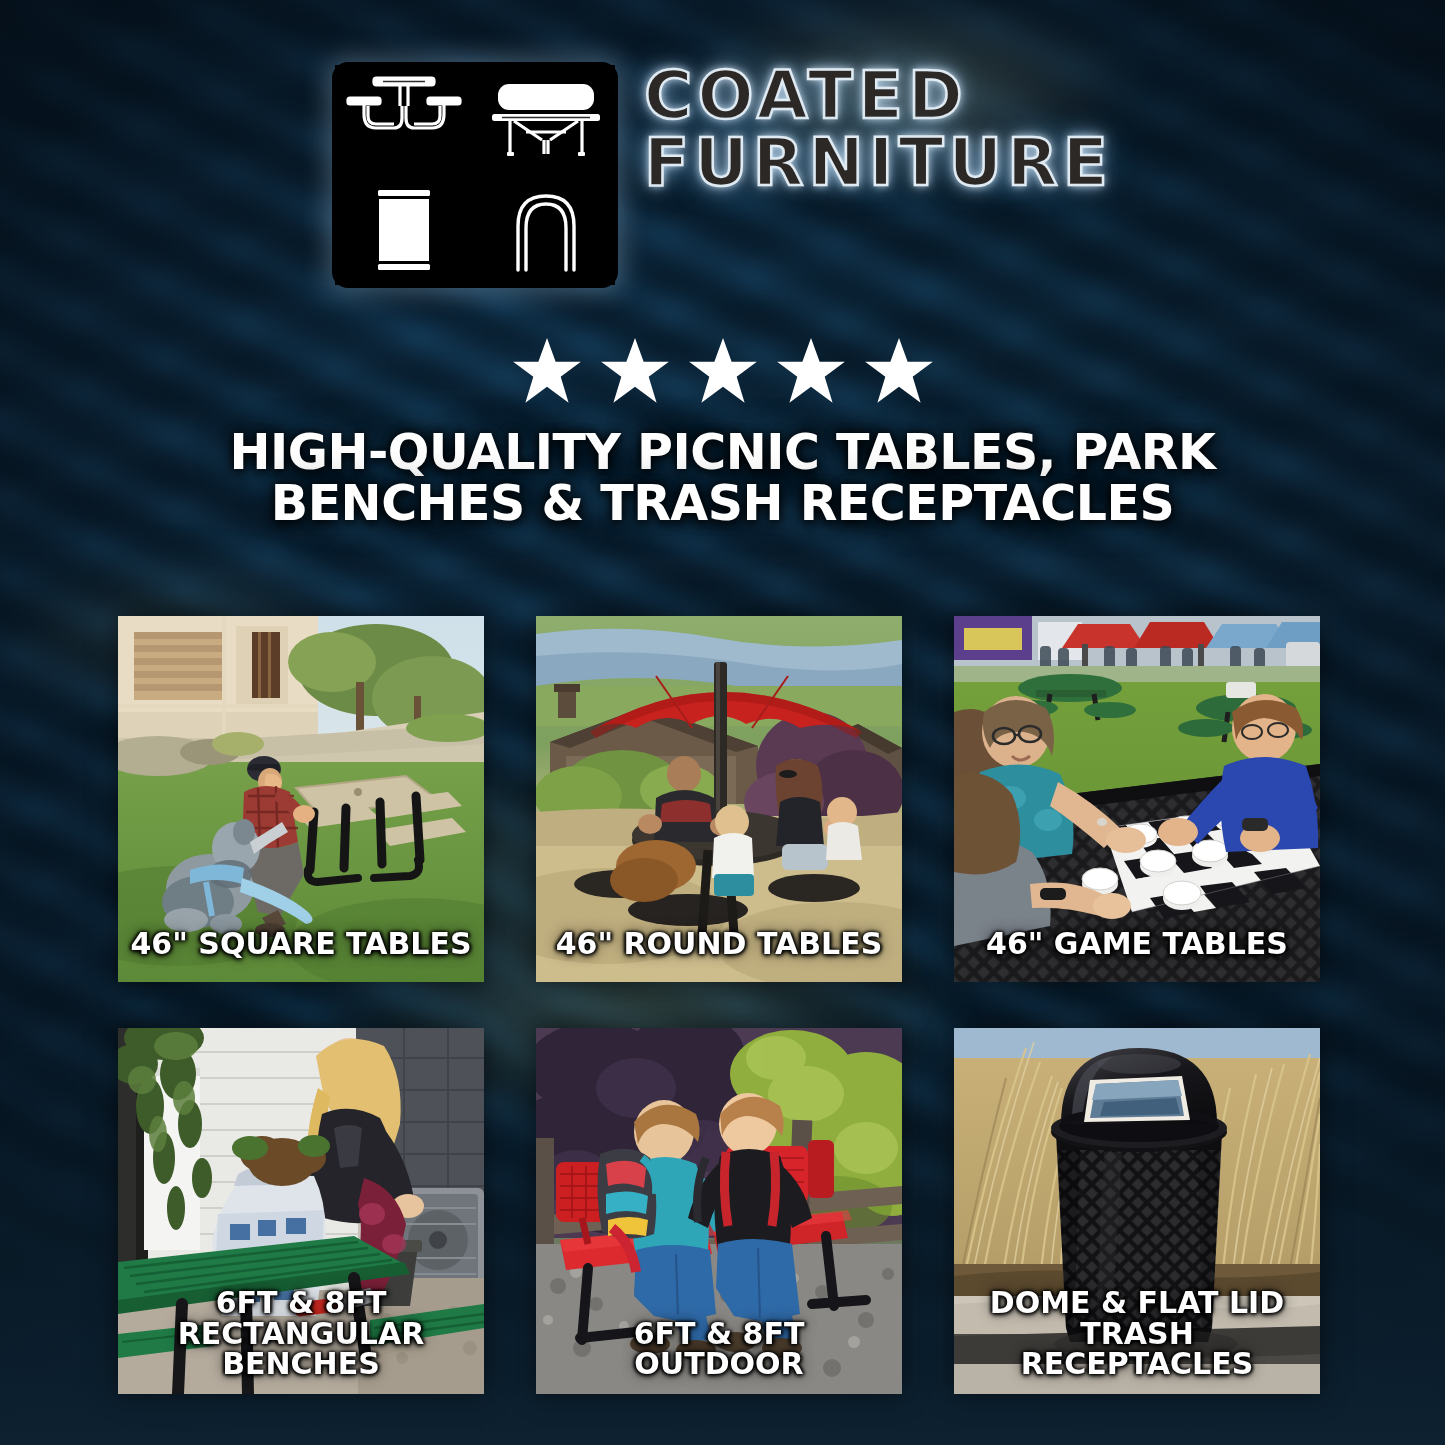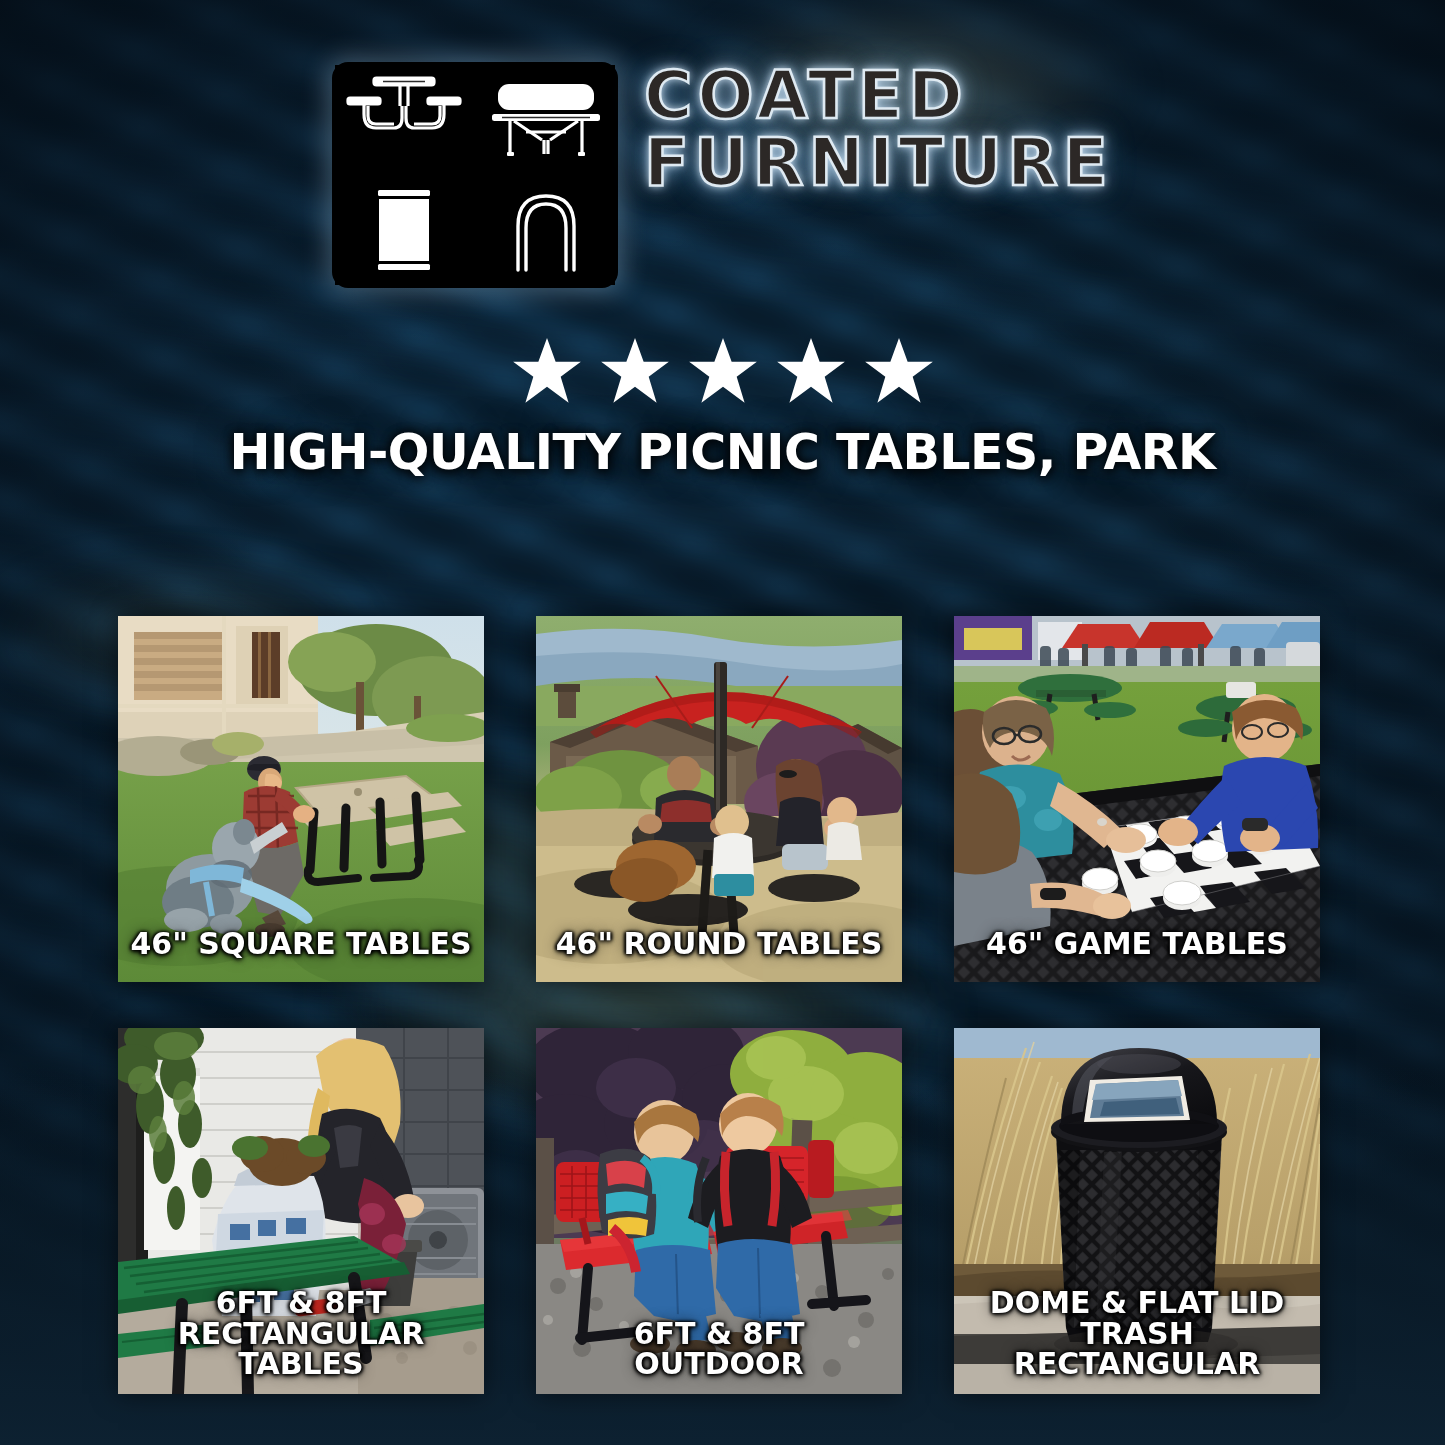--- a/index.html
+++ b/index.html
@@ -302,20 +302,21 @@
       <svg class="star" viewBox="0 0 100 96">
           <polygon fill="#ffffff" points="50,2 62,35 97,35 69,56 80,92 50,70 20,92 31,56 3,35 38,35"></polygon>
         </svg>
       <svg class="star" viewBox="0 0 100 96">
           <polygon fill="#ffffff" points="50,2 62,35 97,35 69,56 80,92 50,70 20,92 31,56 3,35 38,35"></polygon>
         </svg>
     </div>
 
     <div class="headline">
       <span class="hl-line">HIGH-QUALITY PICNIC TABLES, PARK</span>
+      <span class="hl-line">BENCHES &amp; TRASH RECEPTACLES</span>
     </div>
 
     <div class="grid">
 
       <div class="card">
         <div class="photo">
           <svg viewBox="0 0 366 366" preserveAspectRatio="none">
             <defs>
               <linearGradient id="p1sky" x1="0" y1="0" x2="0" y2="1">
                 <stop offset="0" stop-color="#cfe0ea"></stop>
@@ -808,21 +809,21 @@
                 <path d="M128 268 L130 366"></path>
               <path d="M236 250 L248 330"></path>
             </g>
 
             <path d="M218 268 L252 260 L262 272 L228 282 Z" fill="#a9adb2"></path>
             <rect x="176" y="272" width="48" height="14" rx="6" fill="#cc2a22" transform="rotate(-7 200 279)"></rect>
           </svg>
         </div>
         <div class="caption two-line">
           <span class="cap-line">6FT &amp; 8FT</span>
-          <span class="cap-line">RECTANGULAR TABLES</span>
+          <span class="cap-line">RECTANGULAR BENCHES</span>
         </div>
       </div>
 
       <div class="card">
         <div class="photo">
           <svg viewBox="0 0 366 366" preserveAspectRatio="none">
             <rect width="366" height="366" fill="#6d7a60"></rect>
             <rect x="0" y="0" width="366" height="210" fill="#4c3a52"></rect>
             <g fill="#2f2438">
               <ellipse cx="60" cy="40" rx="70" ry="46"></ellipse>
@@ -1056,19 +1057,19 @@
             <path d="M142 56 L224 52 L230 88 L136 90 Z" fill="#5f7c96"></path>
             <path d="M142 56 L224 52 L228 68 L138 72 Z" fill="#87a5bd"></path>
             <path d="M150 74 L222 70 L226 86 L146 88 Z" fill="#40607c"></path>
             <ellipse cx="185" cy="36" rx="42" ry="10" fill="#4d4e57" opacity="0.45"></ellipse>
 
             <ellipse cx="192" cy="316" rx="92" ry="16" fill="#2b2a27" opacity="0.5"></ellipse>
           </svg>
         </div>
         <div class="caption two-line">
           <span class="cap-line">DOME &amp; FLAT LID</span>
-          <span class="cap-line">TRASH RECTANGULAR</span>
+          <span class="cap-line">TRASH RECEPTACLES</span>
         </div>
       </div>
 
     </div>
   </div>
 </div>
 
 </body></html>

